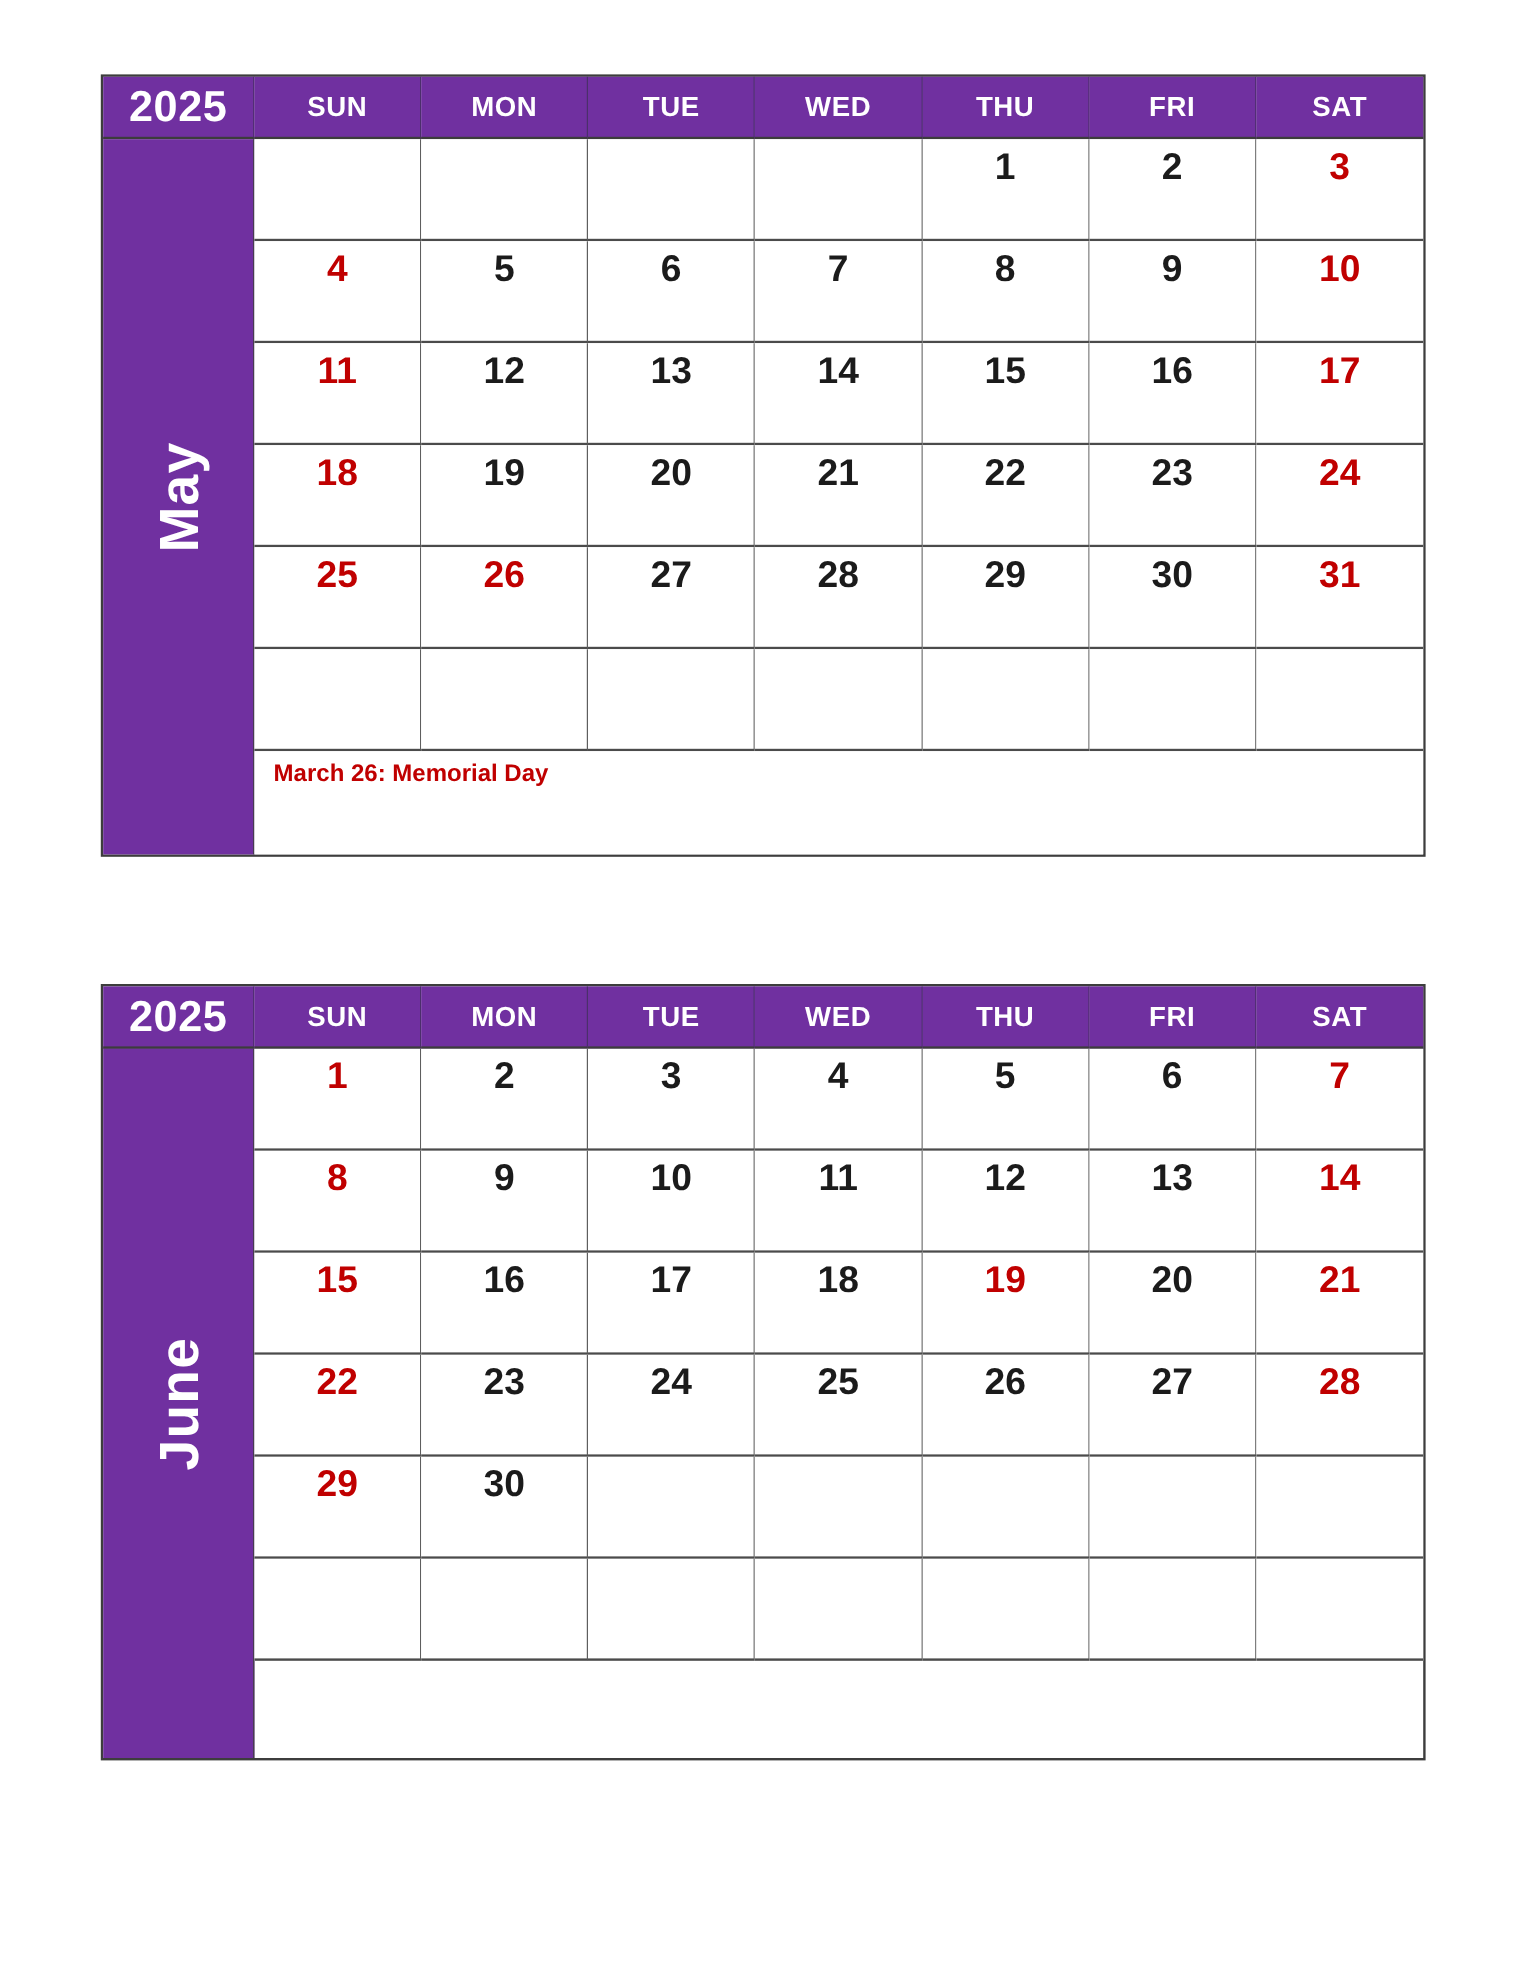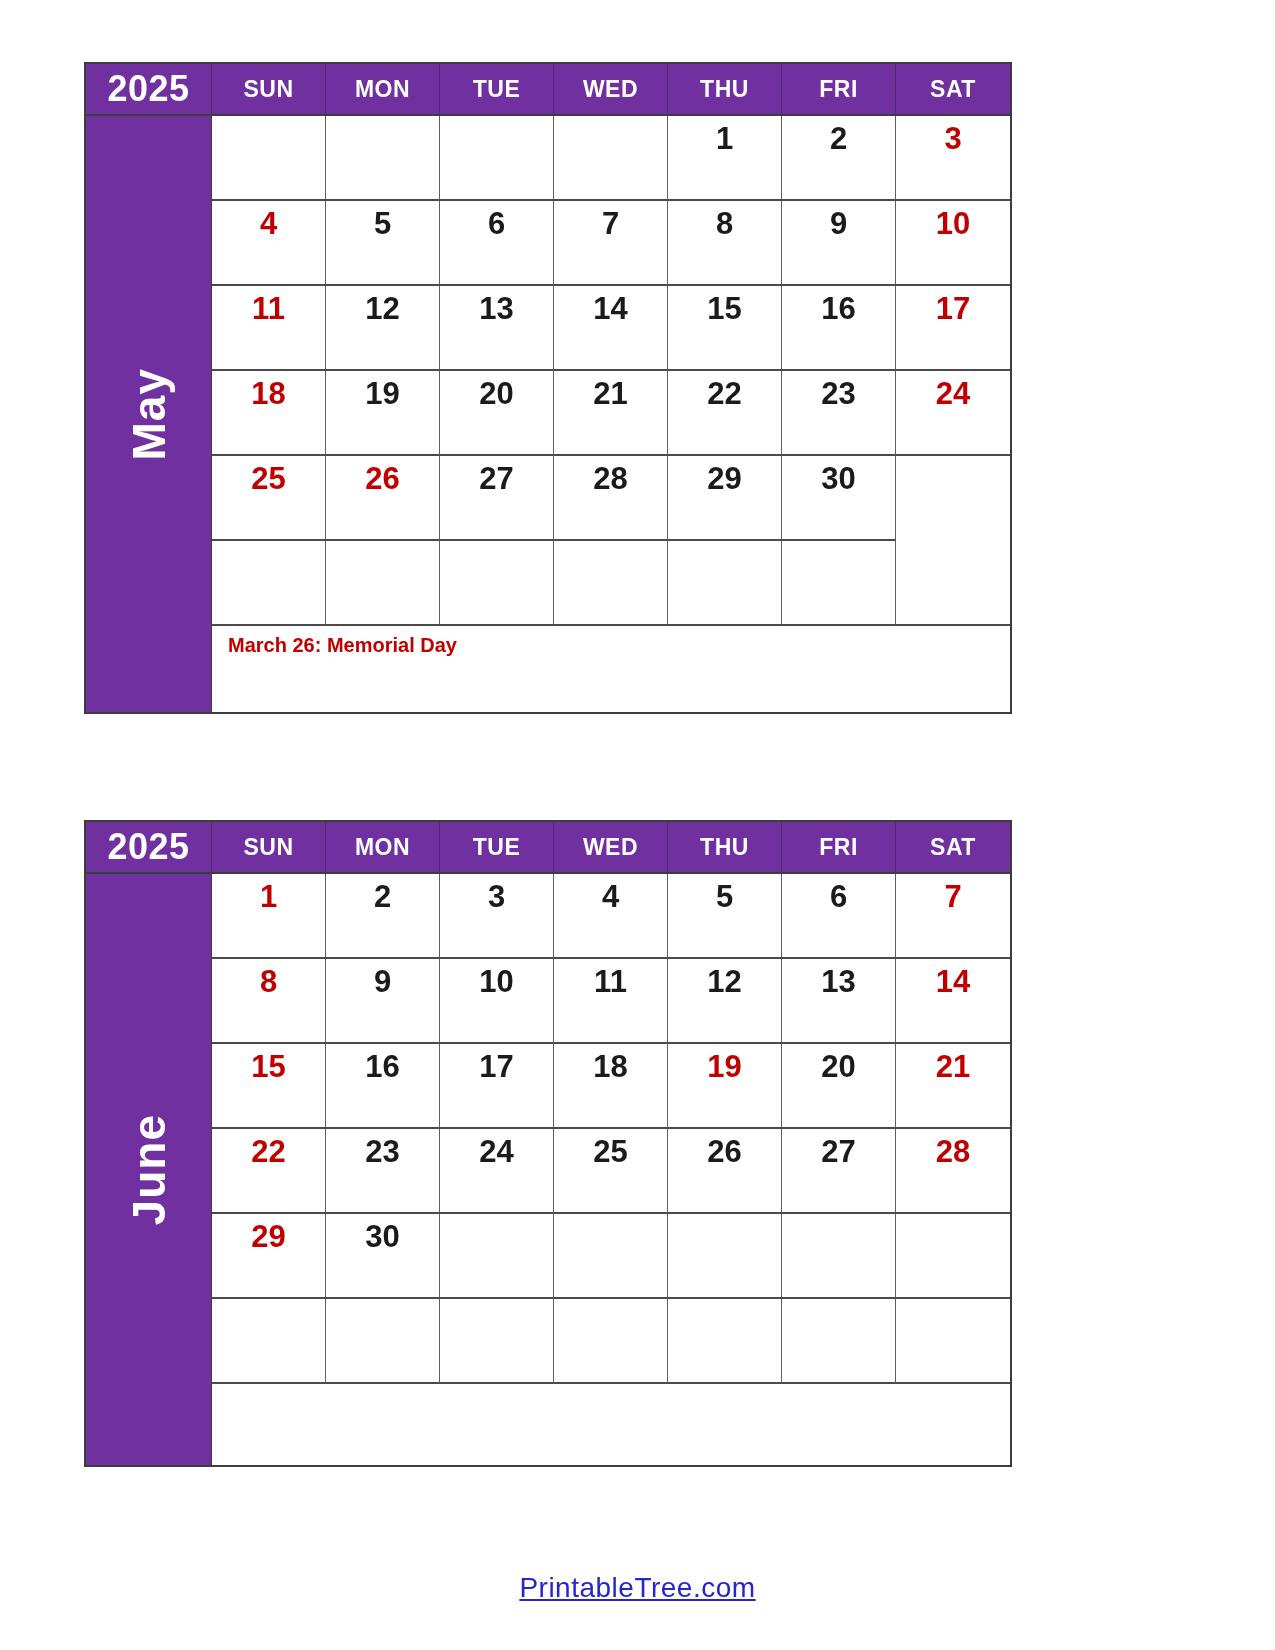--- a/index.html
+++ b/index.html
@@ -14,21 +14,21 @@
   .page {
     position: relative;
     width: 1275px;
     height: 1650px;
     background: #ffffff;
     overflow: hidden;
   }
   .cal {
     position: absolute;
     left: 84px;
-    width: 928px;
+    width: 1104px;
     background: #ffffff;
     border: 2px solid #3d3d3d;
     display: grid;
     grid-template-columns: 126px repeat(7, 1fr);
     box-sizing: border-box;
   }
   .cal.may  { top: 62px;  height: 652px; grid-template-rows: 52px repeat(6, 85px) 1fr; }
   .cal.june { top: 820px; height: 647px; grid-template-rows: 52px repeat(6, 85px) 1fr; }
 
   .hc {
@@ -152,20 +152,21 @@
       <div class="dc" style="grid-area: 5 / 5;">21</div>
       <div class="dc" style="grid-area: 5 / 6;">22</div>
       <div class="dc" style="grid-area: 5 / 7;">23</div>
       <div class="dc red lastcol" style="grid-area: 5 / 8;">24</div>
       <div class="dc red" style="grid-area: 6 / 2;">25</div>
       <div class="dc red" style="grid-area: 6 / 3;">26</div>
       <div class="dc" style="grid-area: 6 / 4;">27</div>
       <div class="dc" style="grid-area: 6 / 5;">28</div>
       <div class="dc" style="grid-area: 6 / 6;">29</div>
       <div class="dc" style="grid-area: 6 / 7;">30</div>
+      <div class="dc red lastcol" style="grid-area: 6 / 8;">31</div>
       <div class="dc" style="grid-area: 7 / 2;"></div>
       <div class="dc" style="grid-area: 7 / 3;"></div>
       <div class="dc" style="grid-area: 7 / 4;"></div>
       <div class="dc" style="grid-area: 7 / 5;"></div>
       <div class="dc" style="grid-area: 7 / 6;"></div>
       <div class="dc" style="grid-area: 7 / 7;"></div>
       <div class="dc lastcol" style="grid-area: 7 / 8;"></div>
       <div class="note-row">March 26: Memorial Day</div>
     </div>
 
@@ -218,17 +219,14 @@
       <div class="dc lastcol" style="grid-area: 6 / 8;"></div>
       <div class="dc" style="grid-area: 7 / 2;"></div>
       <div class="dc" style="grid-area: 7 / 3;"></div>
       <div class="dc" style="grid-area: 7 / 4;"></div>
       <div class="dc" style="grid-area: 7 / 5;"></div>
       <div class="dc" style="grid-area: 7 / 6;"></div>
       <div class="dc" style="grid-area: 7 / 7;"></div>
       <div class="dc lastcol" style="grid-area: 7 / 8;"></div>
     </div>
 
-  <div class="footer-link-wrap">
-    <a class="footer-link">PrintableTree.com</a>
-  </div>
 
 </div>
 
 </body></html>

